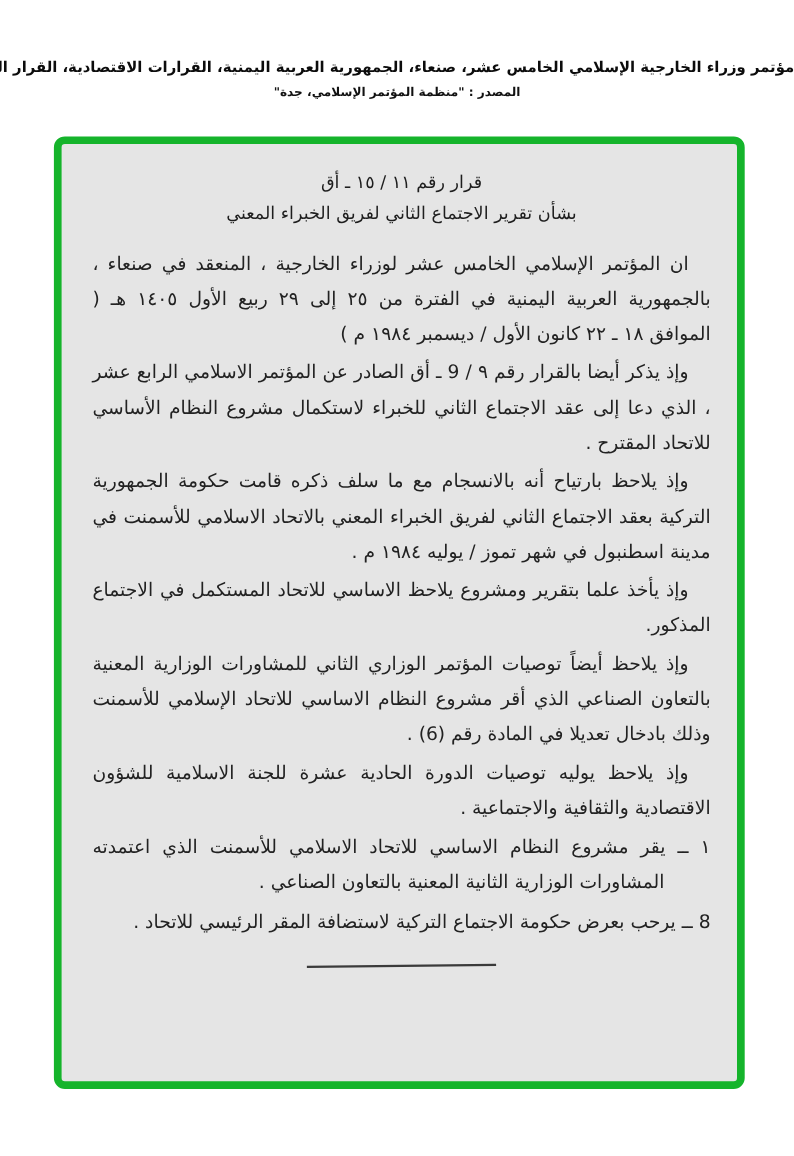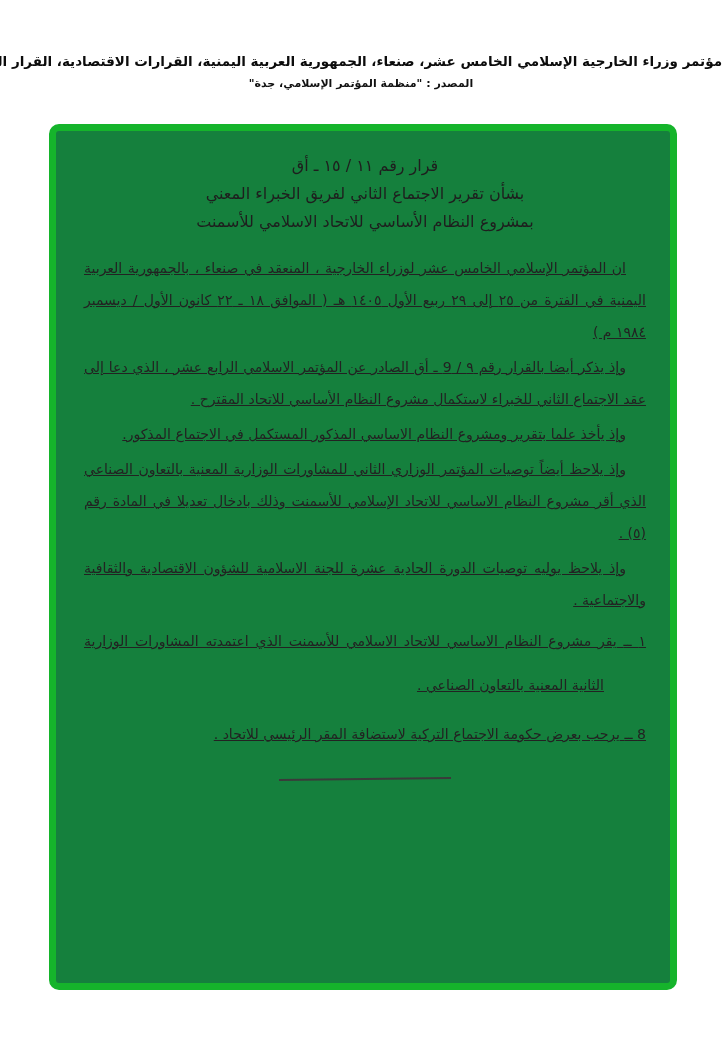--- a/index.html
+++ b/index.html
@@ -47,47 +47,46 @@
   
   .doc-frame {
     position: absolute;
     left: 49px;
     top: 124px;
     width: 628px;
     height: 866px;
     box-sizing: border-box;
     border: 7px solid #15b42b;
     border-radius: 10px;
-    background: #15803d;
+    background: #e5e5e5;
     padding: 21px 24px 0 28px;
     direction: rtl;
   }
   .title-block {
     text-align: center;
     color: #1e1e1e;
     font-size: 16px;
     line-height: 28px;
     margin-bottom: 16px;
   }
   .body-text {
     color: #222222;
-    font-size: 14px;
-    text-decoration: underline;
+    font-size: 17px;
   }
   .para {
     text-align: justify;
     text-indent: 20px;
     line-height: 32px;
     margin: 0 0 3px 0;
   }
   .resolution-items {
     margin-top: 2px;
   }
   .res-item {
-    line-height: 44px;
+    line-height: 32px;
     text-align: justify;
     padding-right: 42px;
     text-indent: -42px;
     margin: 0 0 5px 0;
   }
   .res-item .num {
     display: inline;
     letter-spacing: 1px;
   }
   .end-divider {
@@ -106,28 +105,28 @@
   <div class="top-header">
     <div class="line1">مؤتمر وزراء الخارجية الإسلامي الخامس عشر، صنعاء، الجمهورية العربية اليمنية، القرارات الاقتصادية، القرار الرقم ١٥/١١-أق</div>
     <div class="line2">المصدر :  "منظمة المؤتمر الإسلامي، جدة"</div>
   </div>
 
   <div class="doc-frame">
 
     <div class="title-block">
       <div>قرار رقم ١١ / ١٥ ـ أق</div>
       <div>بشأن تقرير الاجتماع الثاني لفريق الخبراء المعني</div>
-      <div>بمشروع النظام الأساسي للاتحاد الاسلامي للأسمنت</div>
     </div>
 
     <div class="body-text">
       <p class="para">ان المؤتمر الإسلامي الخامس عشر لوزراء الخارجية ، المنعقد في صنعاء ، بالجمهورية العربية اليمنية في الفترة من ٢٥ إلى ٢٩ ربيع الأول ١٤٠٥ هـ ( الموافق ١٨ ـ ٢٢ كانون الأول / ديسمبر ١٩٨٤ م )</p>
       <p class="para">وإذ يذكر أيضا بالقرار رقم ٩ / 9 ـ أق الصادر عن المؤتمر الاسلامي الرابع عشر ، الذي دعا إلى عقد الاجتماع الثاني للخبراء لاستكمال مشروع النظام الأساسي للاتحاد المقترح .</p>
-      <p class="para">وإذ يأخذ علما بتقرير ومشروع النظام الاساسي المذكور المستكمل في الاجتماع المذكور.</p>
-      <p class="para">وإذ يلاحظ أيضاً توصيات المؤتمر الوزاري الثاني للمشاورات الوزارية المعنية بالتعاون الصناعي الذي أقر مشروع النظام الاساسي للاتحاد الإسلامي للأسمنت وذلك بادخال تعديلا في المادة رقم (٥) .</p>
+      <p class="para">وإذ يلاحظ بارتياح أنه بالانسجام مع ما سلف ذكره قامت حكومة الجمهورية التركية بعقد الاجتماع الثاني لفريق الخبراء المعني بالاتحاد الاسلامي للأسمنت في مدينة اسطنبول في شهر تموز / يوليه ١٩٨٤ م .</p>
+      <p class="para">وإذ يأخذ علما بتقرير ومشروع يلاحظ الاساسي للاتحاد المستكمل في الاجتماع المذكور.</p>
+      <p class="para">وإذ يلاحظ أيضاً توصيات المؤتمر الوزاري الثاني للمشاورات الوزارية المعنية بالتعاون الصناعي الذي أقر مشروع النظام الاساسي للاتحاد الإسلامي للأسمنت وذلك بادخال تعديلا في المادة رقم (6) .</p>
       <p class="para">وإذ يلاحظ يوليه توصيات الدورة الحادية عشرة للجنة الاسلامية للشؤون الاقتصادية والثقافية والاجتماعية .</p>
 
       <div class="resolution-items">
         <p class="res-item"><span class="num">١ ــ</span> <span>يقر مشروع النظام الاساسي للاتحاد الاسلامي للأسمنت الذي اعتمدته المشاورات الوزارية الثانية المعنية بالتعاون الصناعي .</span></p>
         <p class="res-item"><span class="num">8 ــ</span> <span>يرحب بعرض حكومة الاجتماع التركية لاستضافة المقر الرئيسي للاتحاد .</span></p>
       </div>
 
       <div class="end-divider"></div>
     </div>
 

